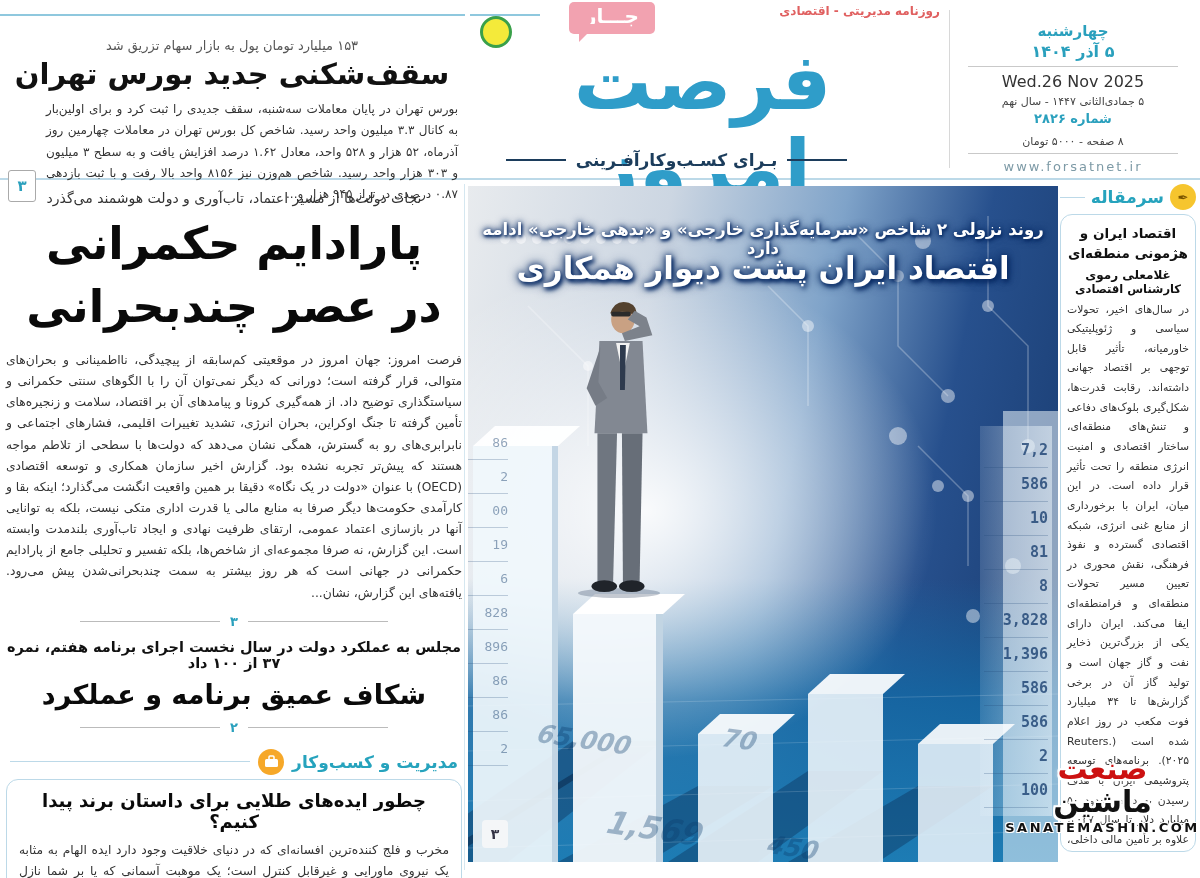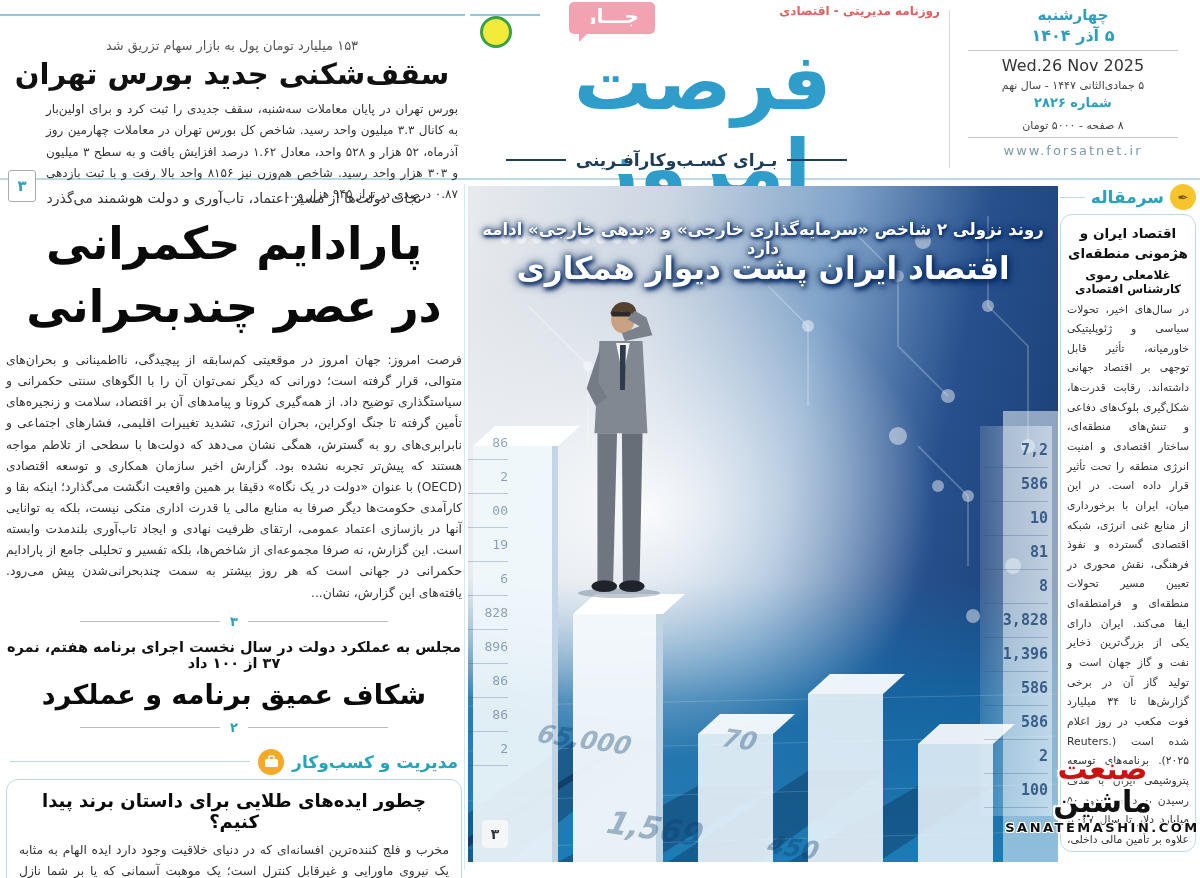--- a/index.html
+++ b/index.html
@@ -10,21 +10,21 @@
     direction:rtl;
   }
   .page{position:absolute;inset:0;}
 
   
   .top-rule{position:absolute;top:14px;right:660px;left:470px;height:2px;background:#8fc8de;}
   .top-rule-left{position:absolute;top:14px;left:0;width:465px;height:2px;background:#8fc8de;}
   .bottom-top-rule{position:absolute;top:178px;left:0;right:0;height:2px;background:#bcd9e8;}
 
   
-  .dates{position:absolute;top:6px;right:8px;width:238px;text-align:center;color:#222;}
+  .dates{position:absolute;top:22px;right:8px;width:238px;text-align:center;color:#222;}
   .dates .sep{height:1px;background:#c9c9c9;margin:5px 14px;}
   .d-week{color:#2aa0bd;font-weight:bold;font-size:15px;}
   .d-fa{color:#2aa0bd;font-weight:bold;font-size:16px;margin-top:2px;}
   .d-en{color:#333;font-size:16px;margin-top:3px;font-family:"DejaVu Sans",sans-serif;}
   .d-hijri{color:#444;font-size:11px;margin-top:4px;}
   .d-issue{color:#2aa0bd;font-size:13px;font-weight:bold;margin-top:3px;}
   .d-pages{color:#444;font-size:11px;margin-top:9px;}
   .d-web{color:#7d9aa6;font-size:13px;letter-spacing:2px;margin-top:4px;}
   .dates-vrule{position:absolute;top:10px;right:250px;width:1px;height:158px;background:#d8d8d8;}
 

